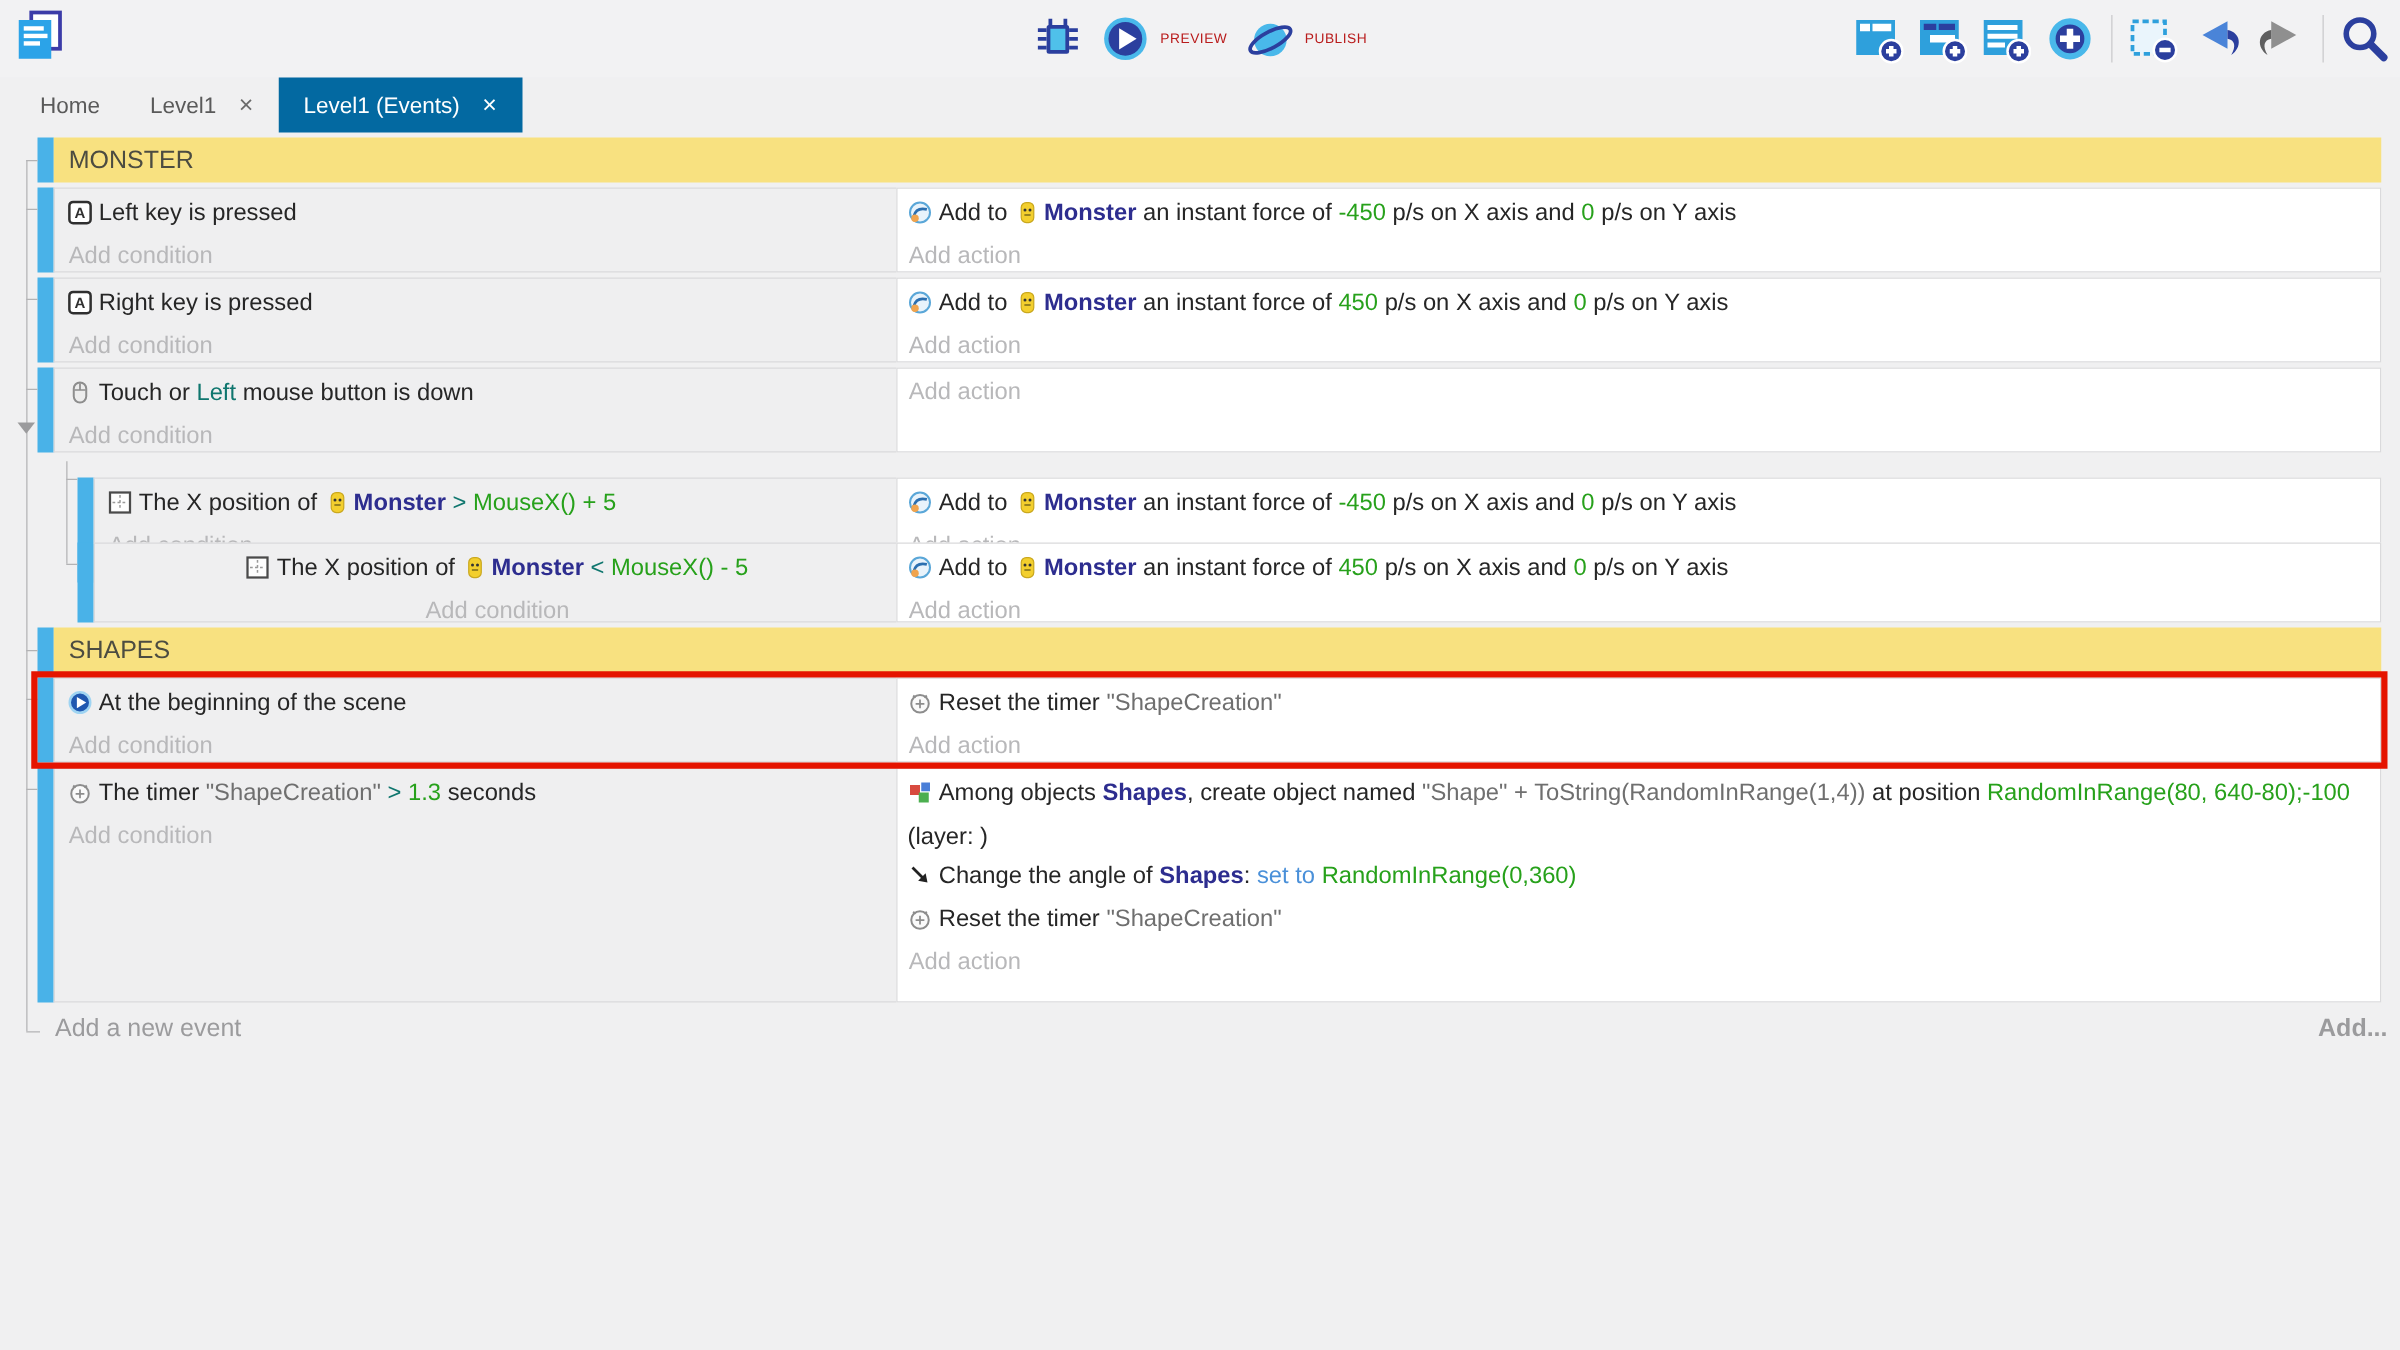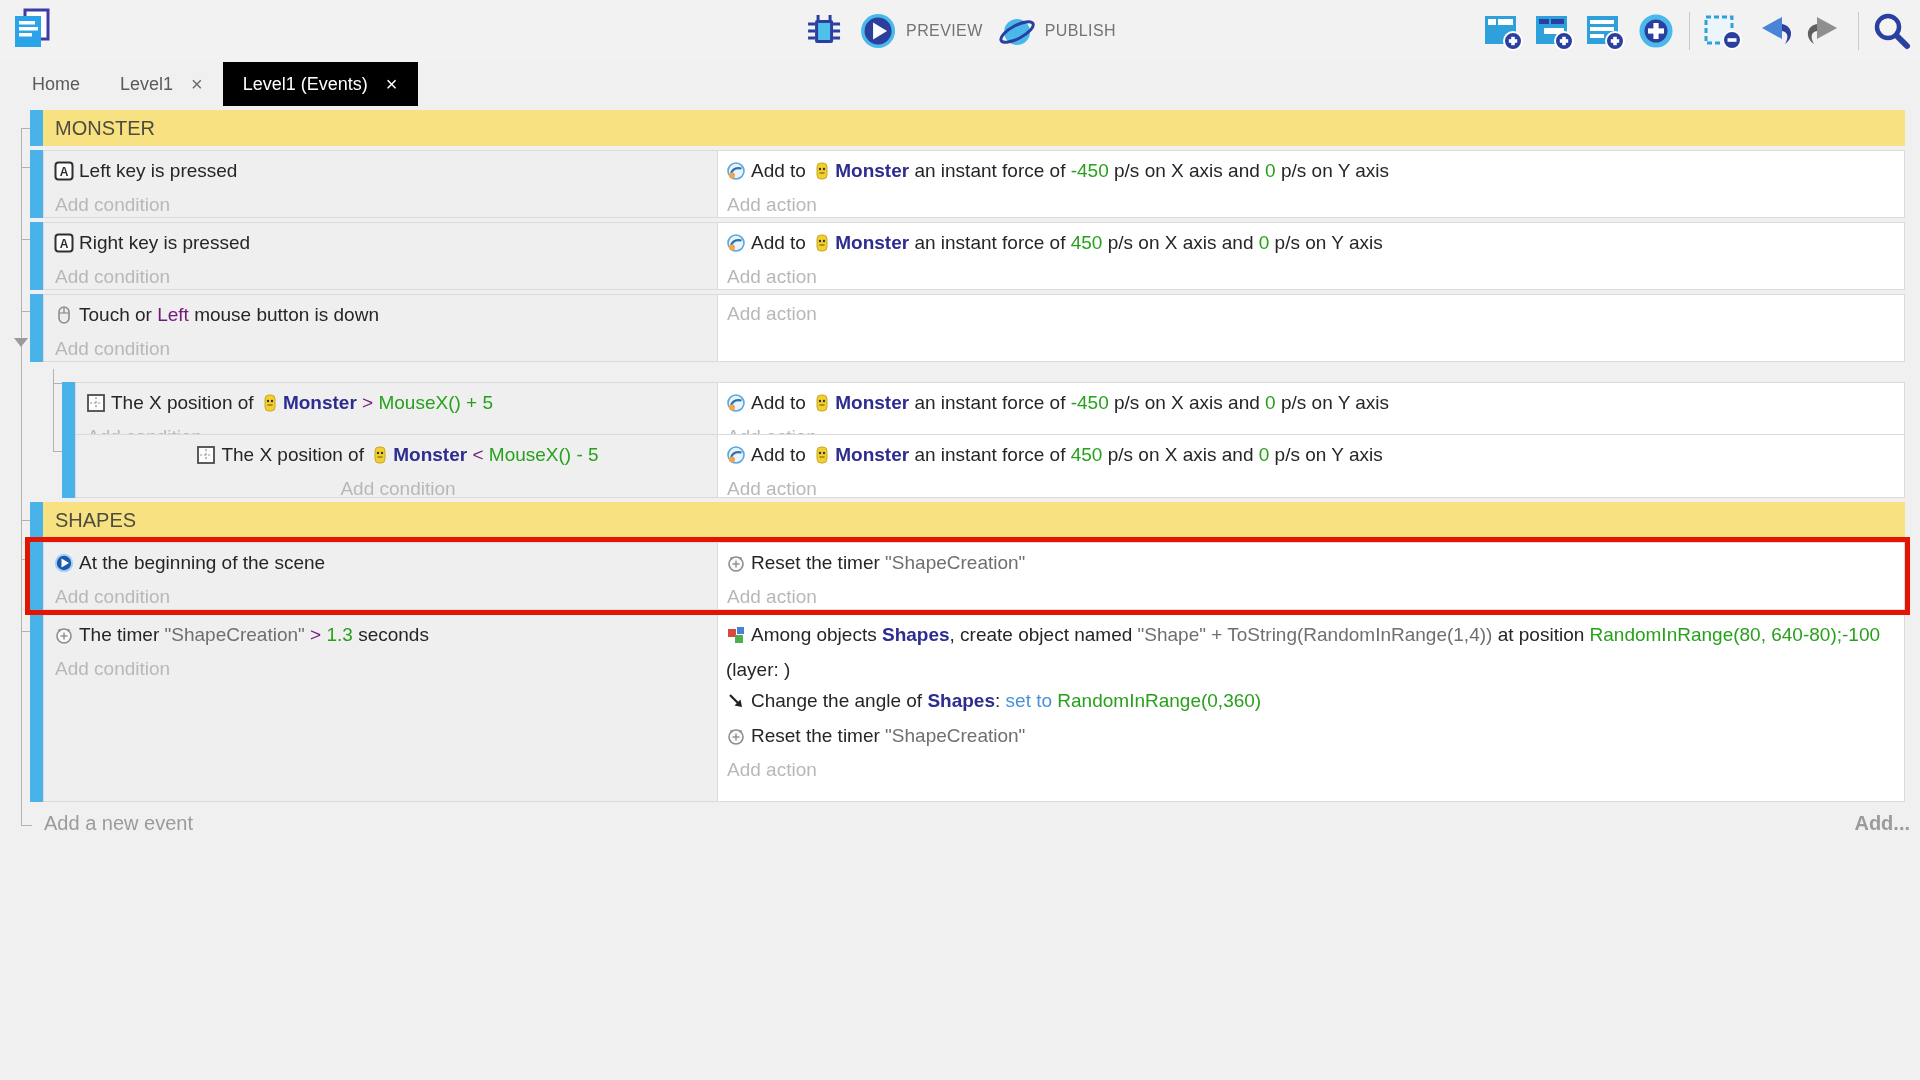--- a/index.html
+++ b/index.html
@@ -8,47 +8,47 @@
     background:#f0f0f1;
     font-family:"Liberation Sans",sans-serif;
     -webkit-font-smoothing:antialiased;
   }
   
   .toolbar{position:absolute;top:0;left:0;right:0;height:62px;background:#f2f2f3}
   .logo{position:absolute;left:10px;top:7px}
   .center-tools{position:absolute;left:50%;top:0;height:62px;transform:translateX(-50%);
     display:flex;align-items:center;gap:14px}
   .tool-group{display:flex;align-items:center;gap:8px;cursor:pointer}
-  .tool-label{font-size:16px;color:#737373;letter-spacing:.4px}
+  .tool-label{font-size:11px;color:#b91c1c;letter-spacing:.4px}
   .right-tools{position:absolute;right:8px;top:11px;display:flex;align-items:center;gap:11px}
   .iconbtn{width:40px;height:40px;display:flex;align-items:center;justify-content:center;cursor:pointer}
   .vsep{width:1px;height:38px;background:#c9c9cb;margin:0 2px}
   
   .tabbar{position:absolute;top:62px;left:0;right:0;height:44px;display:flex;align-items:stretch;
     padding-left:12px;background:#f0f0f1}
   .tab{display:flex;align-items:center;padding:0 20px;font-size:18px;color:#5a5a5a;gap:18px;cursor:pointer}
-  .tab.active{background:#000000;color:#fff}
+  .tab.active{background:#0369a1;color:#fff}
   .tab .close{font-size:20px;color:#6b6b6b;line-height:1;cursor:pointer}
   .tab.active .close{color:#fff}
   
   .events{position:absolute;top:106px;left:0;right:0;bottom:0}
   .row{position:absolute;display:flex;box-sizing:border-box}
   .row .bar{width:13px;background:#49b2e8;flex:none}
   .row.group .glabel{flex:1;background:#f8e180;font-size:20px;color:#4c4c41;line-height:36px;padding-left:12px}
   .cell{box-sizing:border-box;overflow:hidden}
   .cond{background:#efeff0;border:1px solid #dadadc;border-right:none;padding:4px 8px 0 10px;flex:none}
   .act{flex:1;background:#ffffff;border:1px solid #dadadc;padding:4px 10px 0 8px}
   .line{font-size:19px;line-height:31px;color:#262626;cursor:pointer}
   .line .ic{display:inline-block;vertical-align:-4px;margin-right:5px}
   .line .ic.mini{margin:0 3px 0 1px}
   .ph{color:#b8b8ba;font-size:19px;line-height:30px;padding-left:1px;cursor:pointer}
   .t{color:#262626}
   .obj{color:#2d2d8f;font-weight:bold}
   .expr{color:#27a11b}
-  .op{color:#701a75}
+  .op{color:#0f766e}
   .str{color:#6f6f6f}
   .setto{color:#4a90d9}
   .row.hl{outline:5px solid #e51400;z-index:5}
   
   .tree{position:absolute;background:#b3b3b5;z-index:1}
   .tri{position:absolute;width:0;height:0;border-left:7px solid transparent;
     border-right:7px solid transparent;border-top:9px solid #9b9b9d;z-index:2}
   .footer-add{position:absolute;font-size:20px;color:#9b9b9d;cursor:pointer}
 </style>
 </head>

